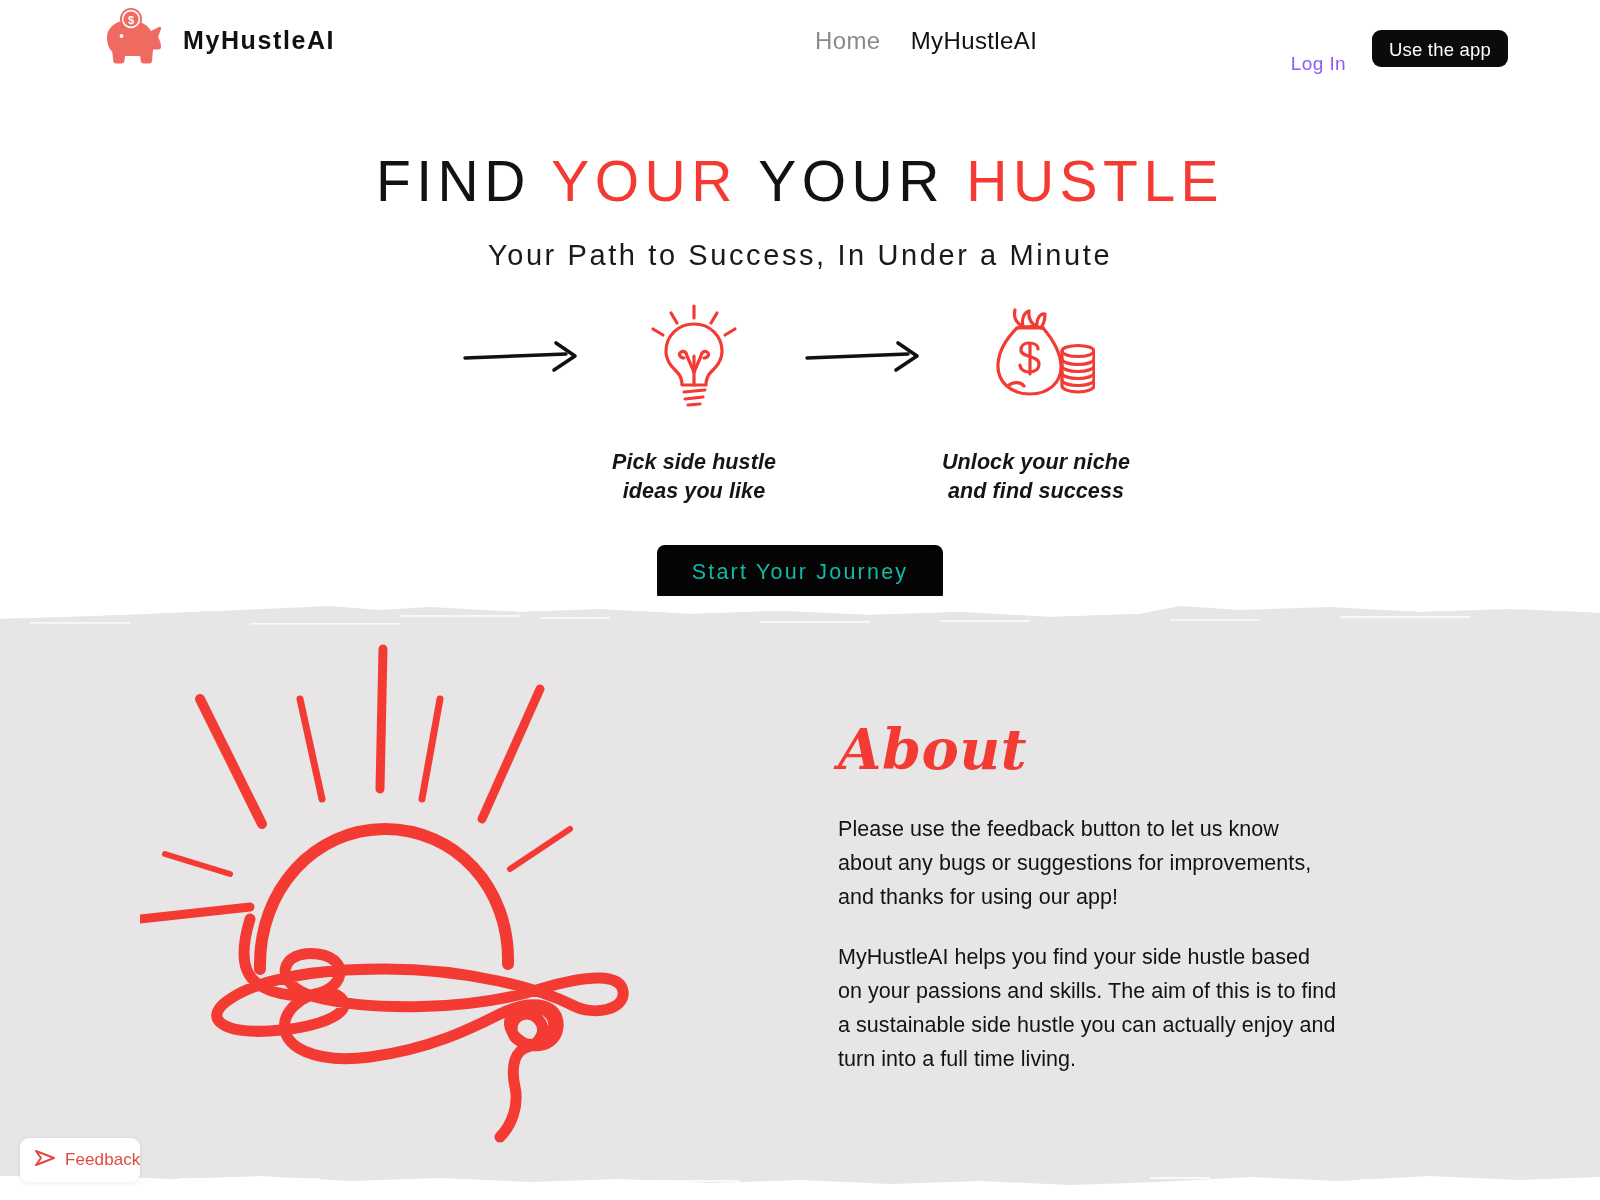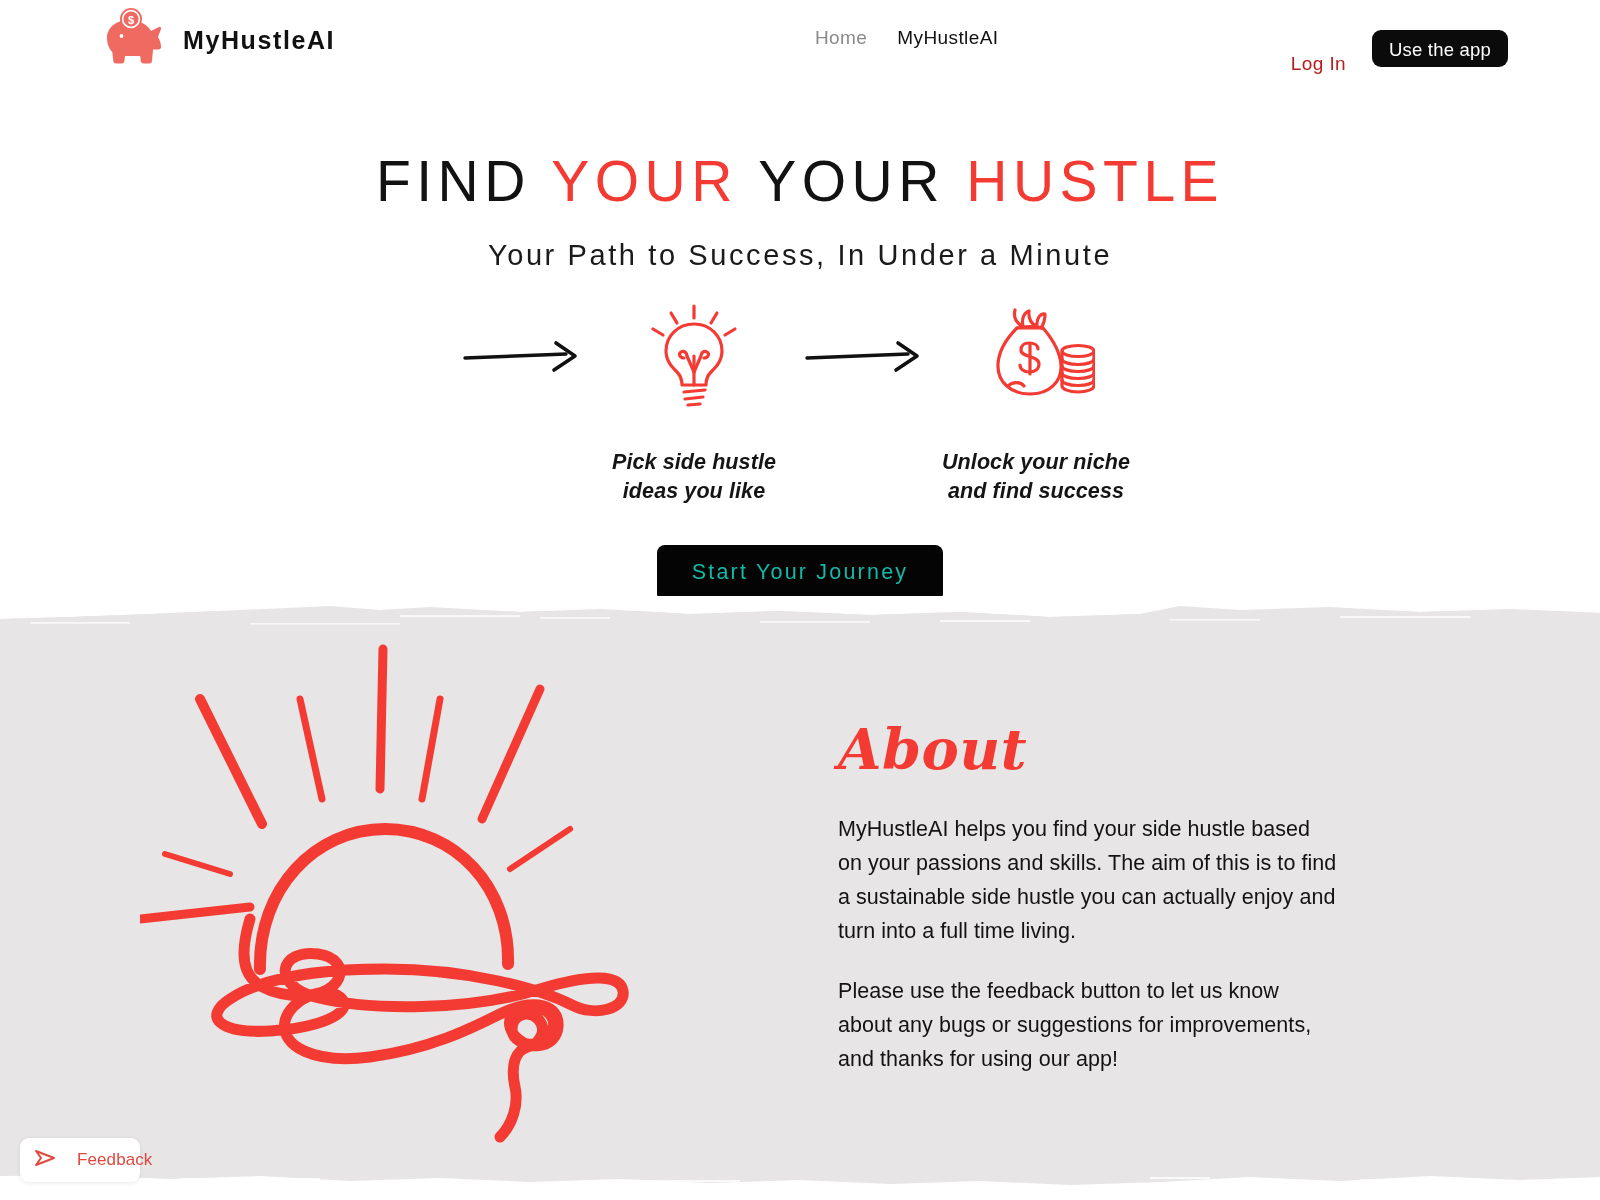--- a/index.html
+++ b/index.html
@@ -46,40 +46,40 @@
 
   .nav-center {
     position: absolute;
     left: 815px;
     top: 27px;
     display: flex;
     gap: 30px;
     align-items: baseline;
   }
   .nav-link {
-    font-size: 19px;
+    font-size: 24px;
     letter-spacing: 0.4px;
     color: #8a8a8a;
     text-decoration: none;
     cursor: pointer;
     white-space: nowrap;
   }
   .nav-link.active { color: #111111; }
 
   .nav-right {
     position: absolute;
     right: 92px;
     top: 21px;
     display: flex;
     align-items: center;
     gap: 26px;
   }
   .login-link {
     font-size: 19px;
-    color: #b91c1c;
+    color: #8b5cf6;
     letter-spacing: 0.4px;
     text-decoration: none;
     cursor: pointer;
     white-space: nowrap;
     margin-top: 32px;
   }
   .use-app-btn {
     background: #0b0b0b;
     color: #ffffff;
     border: none;
@@ -230,21 +230,21 @@
   .feedback-btn {
     position: absolute;
     left: 20px;
     bottom: 18px;
     width: 120px;
     height: 44px;
     background: #ffffff;
     border-radius: 9px;
     display: flex;
     align-items: center;
-    gap: 21px;
+    gap: 9px;
     padding-left: 14px;
     box-shadow: 0 1px 5px rgba(0,0,0,0.09);
     cursor: pointer;
     z-index: 40;
   }
   .feedback-label {
     font-size: 17px;
     color: #e0493f;
     letter-spacing: 0.1px;
     white-space: nowrap;
@@ -396,22 +396,22 @@
         <path d="M430 190 L370 230" stroke-width="6"></path>
         <path d="M0 280 L110 268" stroke-width="9"></path>
 
         <path d="M110 280 C98 320 100 350 150 356 C205 362 215 320 178 315 C140 310 130 345 175 358 C230 372 330 372 400 350 C450 335 480 335 483 352 C486 370 455 378 432 366 C400 350 330 330 245 330 C175 330 120 340 90 360 C62 378 80 395 130 392 C190 388 215 370 200 358 C185 346 150 360 145 382 C140 408 175 425 230 418 C290 410 330 390 360 375 C395 358 420 366 418 388 C416 408 392 412 378 400 C362 386 370 368 390 368 C412 368 420 385 408 398 C396 411 372 405 372 390 C372 376 388 370 398 380 C408 390 400 405 388 408 C376 411 370 425 375 448 C379 466 372 486 360 498" stroke-width="11"></path>
       </g>
     </svg>
   </div>
 
   <div class="about-copy">
     <h2 class="about-title">About</h2>
+    <p class="about-para">Please use the feedback button to let us know about any bugs or suggestions for improvements, and thanks for using our app!</p>
     <p class="about-para">MyHustleAI helps you find your side hustle based on your passions and skills. The aim of this is to find a sustainable side hustle you can actually enjoy and turn into a full time living.</p>
-    <p class="about-para">Please use the feedback button to let us know about any bugs or suggestions for improvements, and thanks for using our app!</p>
   </div>
 
 </section>
 
 <div class="torn-bottom">
   <svg width="1600" height="40" viewBox="0 0 1600 40" preserveAspectRatio="none" xmlns="http://www.w3.org/2000/svg">
     <path d="M0 14 L80 13 L170 17 L260 14 L350 19 L440 16 L530 20 L620 17 L710 21 L800 18 L890 22 L980 19 L1070 23 L1160 20 L1250 15 L1340 19 L1430 14 L1520 18 L1600 15 L1600 0 L0 0 Z" fill="#e7e5e5"></path>
     <path d="M0 14 L80 13 L170 17 L260 14 L350 19 L440 16 L530 20 L620 17 L710 21 L800 18 L890 22 L980 19 L1070 23 L1160 20 L1250 15 L1340 19 L1430 14 L1520 18 L1600 15 L1600 40 L0 40 Z" fill="#ffffff"></path>
     <g fill="#ffffff" opacity="0.8">
       <rect x="180" y="16" width="140" height="2"></rect>

